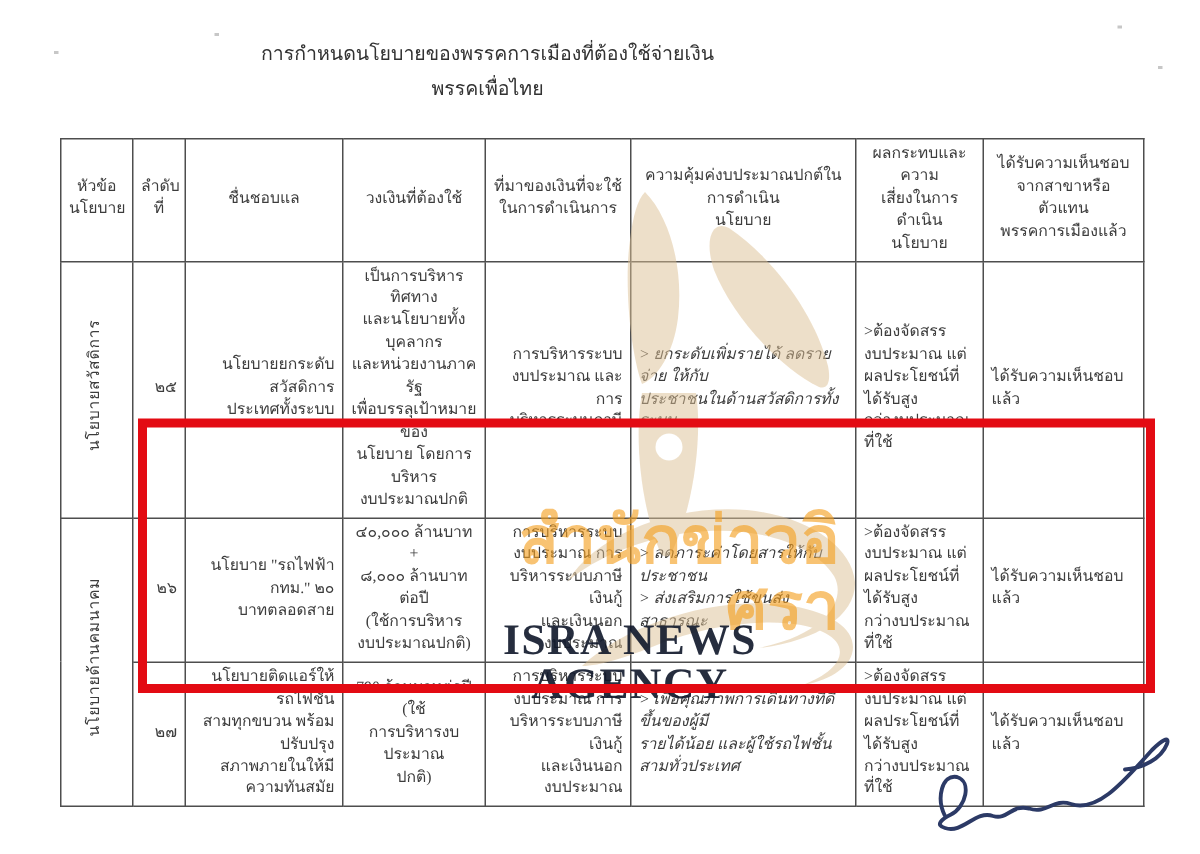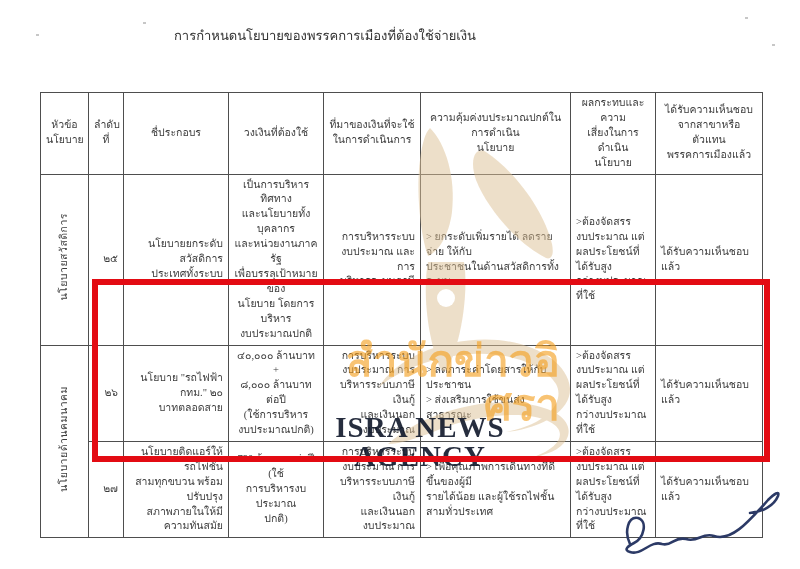--- a/index.html
+++ b/index.html
@@ -18,21 +18,21 @@
   }
   table.policy th, table.policy td {
     border:1px solid #4e4e4e; padding:3px 5px; vertical-align:middle;
     white-space:pre-line; overflow:hidden;
   }
   table.policy th { font-weight:normal; text-align:center; }
   td.c-no { text-align:right; }
   td.c-name { text-align:right; }
   td.c-budget { text-align:center; }
   td.c-source { text-align:right; }
-  td.c-value { text-align:left; }
+  td.c-value { text-align:left;font-style:italic; }
   td.c-impact { text-align:left;margin-left:16px; }
   td.c-approve { text-align:left; }
   td.c-cat { text-align:center; padding:0; }
   .vert {
     display:inline-block; writing-mode:vertical-rl; transform:rotate(180deg);
     font-size:10.5px; letter-spacing:0.5px; white-space:nowrap;
   }
 
   .watermark-logo { position:absolute; left:368px; top:126px; width:210px; height:345px;
     opacity:0.5; pointer-events:none; }
@@ -53,39 +53,40 @@
   .signature { position:absolute; left:608px; top:486px; width:185px; height:80px; }
   .speck { position:absolute; width:3px; height:2px; background:#8f8f8f; opacity:0.5; }
 </style>
 </head>
 <body>
 
 <div class="page">
 
   <div class="title-block">
     <div class="title-line">การกำหนดนโยบายของพรรคการเมืองที่ต้องใช้จ่ายเงิน</div>
+    <div class="title-line">พรรคเพื่อไทย</div>
   </div>
 
   <table class="policy">
     <colgroup>
       <col style="width:48px">
         <col style="width:35px">
         <col style="width:105px">
       <col style="width:95px">
         <col style="width:97px">
         <col style="width:150px">
       <col style="width:85px">
         <col style="width:107px">
     </colgroup>
     <thead>
       <tr style="height:68px">
         <th>หัวข้อ
 นโยบาย</th>
         <th>ลำดับที่</th>
-        <th>ชื่ประกอบร</th>
+        <th>ชื่นชอบแล</th>
         <th>วงเงินที่ต้องใช้</th>
         <th>ที่มาของเงินที่จะใช้
 ในการดำเนินการ</th>
         <th>ความคุ้มค่งบประมาณปกต์ในการดำเนิน
 นโยบาย</th>
         <th>ผลกระทบและความ
 เสี่ยงในการดำเนิน
 นโยบาย</th>
         <th>ได้รับความเห็นชอบ
 จากสาขาหรือตัวแทน

